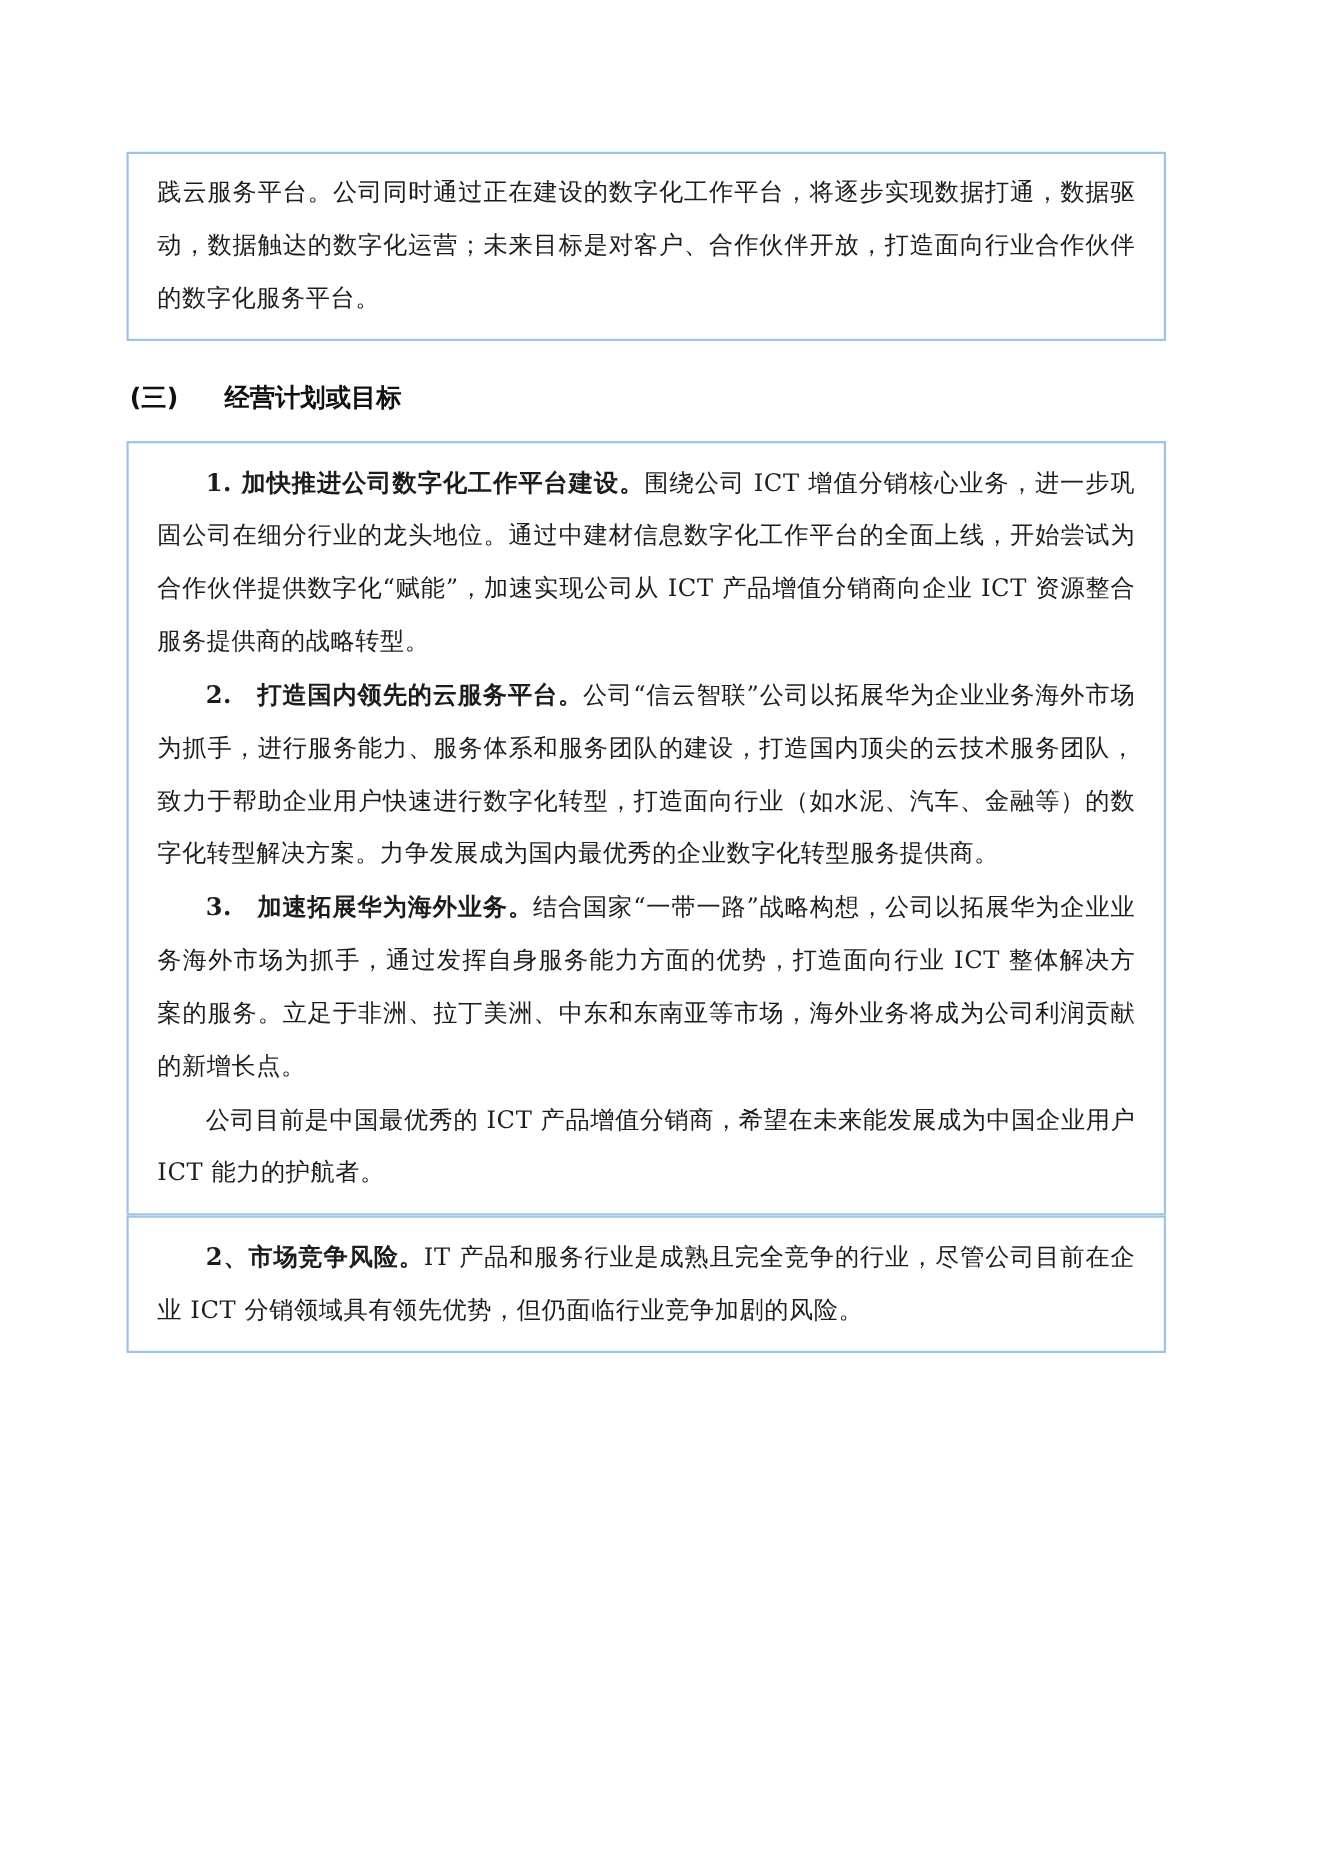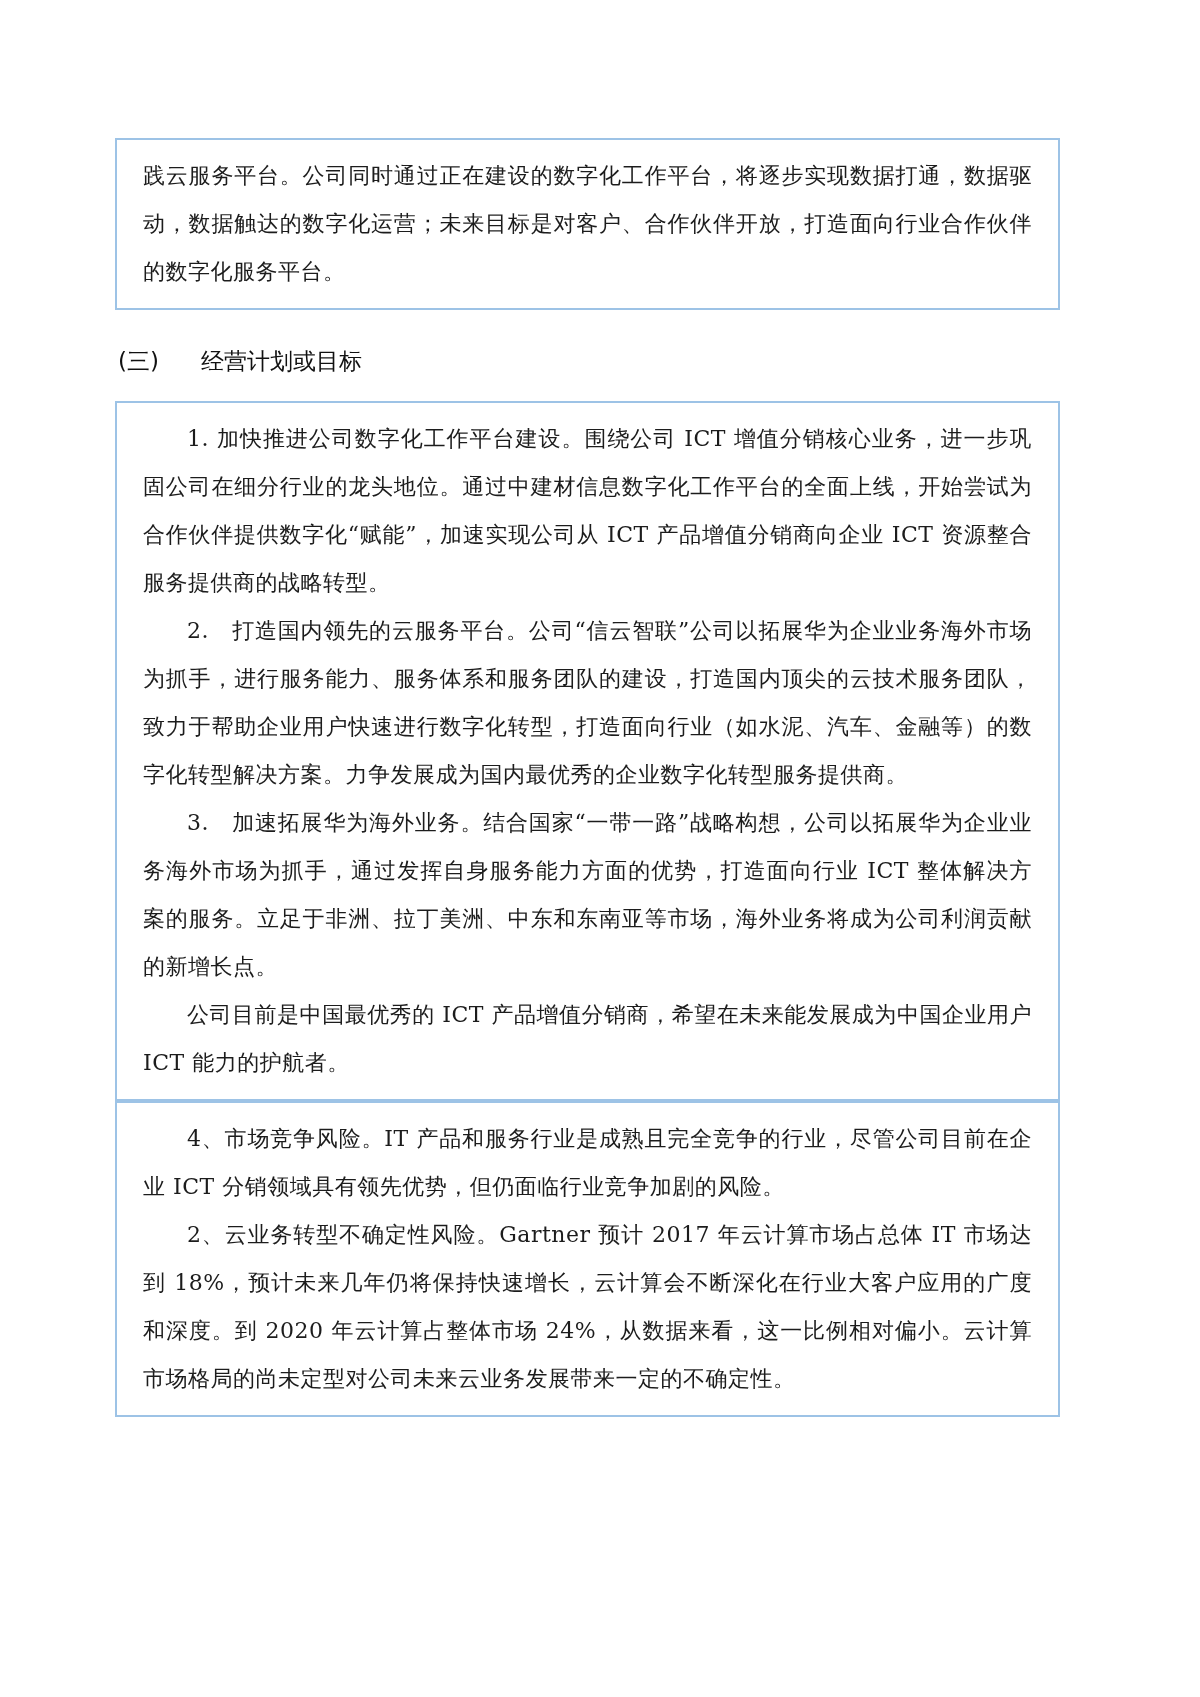--- a/index.html
+++ b/index.html
@@ -25,26 +25,26 @@
   .para{
     margin:0;
     font-size:22px;
     line-height:48px;
     text-align:justify;
     text-justify:inter-ideograph;
     text-indent:2em;
     letter-spacing:0.5px;
   }
   .para.no-indent{text-indent:0;}
-  .lead{font-weight:normal;}
+  .lead{font-weight:bold;}
 
   .heading{
     margin:36px 0 24px 118px;
     font-size:23px;
-    font-weight:normal;
+    font-weight:bold;
     color:#111111;
     font-family:"DejaVu Sans","Liberation Sans",sans-serif;
   }
   .heading.second{margin-top:56px;}
   .h-num{display:inline-block;margin-right:42px;}
 </style>
 </head>
 <body>
 
 <div class="page">
@@ -59,17 +59,16 @@
 
   <div class="text-box">
     <p class="para"><span class="lead">1. 加快推进公司数字化工作平台建设。</span><span>围绕公司 ICT 增值分销核心业务，进一步巩固公司在细分行业的龙头地位。通过中建材信息数字化工作平台的全面上线，开始尝试为合作伙伴提供数字化“赋能”，加速实现公司从 ICT 产品增值分销商向企业 ICT 资源整合服务提供商的战略转型。</span></p>
     <p class="para"><span class="lead">2.　打造国内领先的云服务平台。</span><span>公司“信云智联”公司以拓展华为企业业务海外市场为抓手，进行服务能力、服务体系和服务团队的建设，打造国内顶尖的云技术服务团队，致力于帮助企业用户快速进行数字化转型，打造面向行业（如水泥、汽车、金融等）的数字化转型解决方案。力争发展成为国内最优秀的企业数字化转型服务提供商。</span></p>
     <p class="para"><span class="lead">3.　加速拓展华为海外业务。</span><span>结合国家“一带一路”战略构想，公司以拓展华为企业业务海外市场为抓手，通过发挥自身服务能力方面的优势，打造面向行业 ICT 整体解决方案的服务。立足于非洲、拉丁美洲、中东和东南亚等市场，海外业务将成为公司利润贡献的新增长点。</span></p>
     <p class="para"><span class="lead"></span><span>公司目前是中国最优秀的 ICT 产品增值分销商，希望在未来能发展成为中国企业用户 ICT 能力的护航者。</span></p>
   </div>
 
 
   <div class="text-box">
-    <p class="para"><span class="lead">4、市场竞争风险。</span><span>IT 产品和服务行业是成熟且完全竞争的行业，尽管公司目前在企业 ICT 分销领域具有领先优势，但仍面临行业竞争加剧的风险。</span></p>
-    <p class="para"><span class="lead">2、云业务转型不确定性风险。</span><span>Gartner 预计 2017 年云计算市场占总体 IT 市场达到 18%，预计未来几年仍将保持快速增长，云计算会不断深化在行业大客户应用的广度和深度。到 2020 年云计算占整体市场 24%，从数据来看，这一比例相对偏小。云计算市场格局的尚未定型对公司未来云业务发展带来一定的不确定性。</span></p>
+    <p class="para"><span class="lead">2、市场竞争风险。</span><span>IT 产品和服务行业是成熟且完全竞争的行业，尽管公司目前在企业 ICT 分销领域具有领先优势，但仍面临行业竞争加剧的风险。</span></p>
   </div>
 
 </div>
 
 </body></html>

